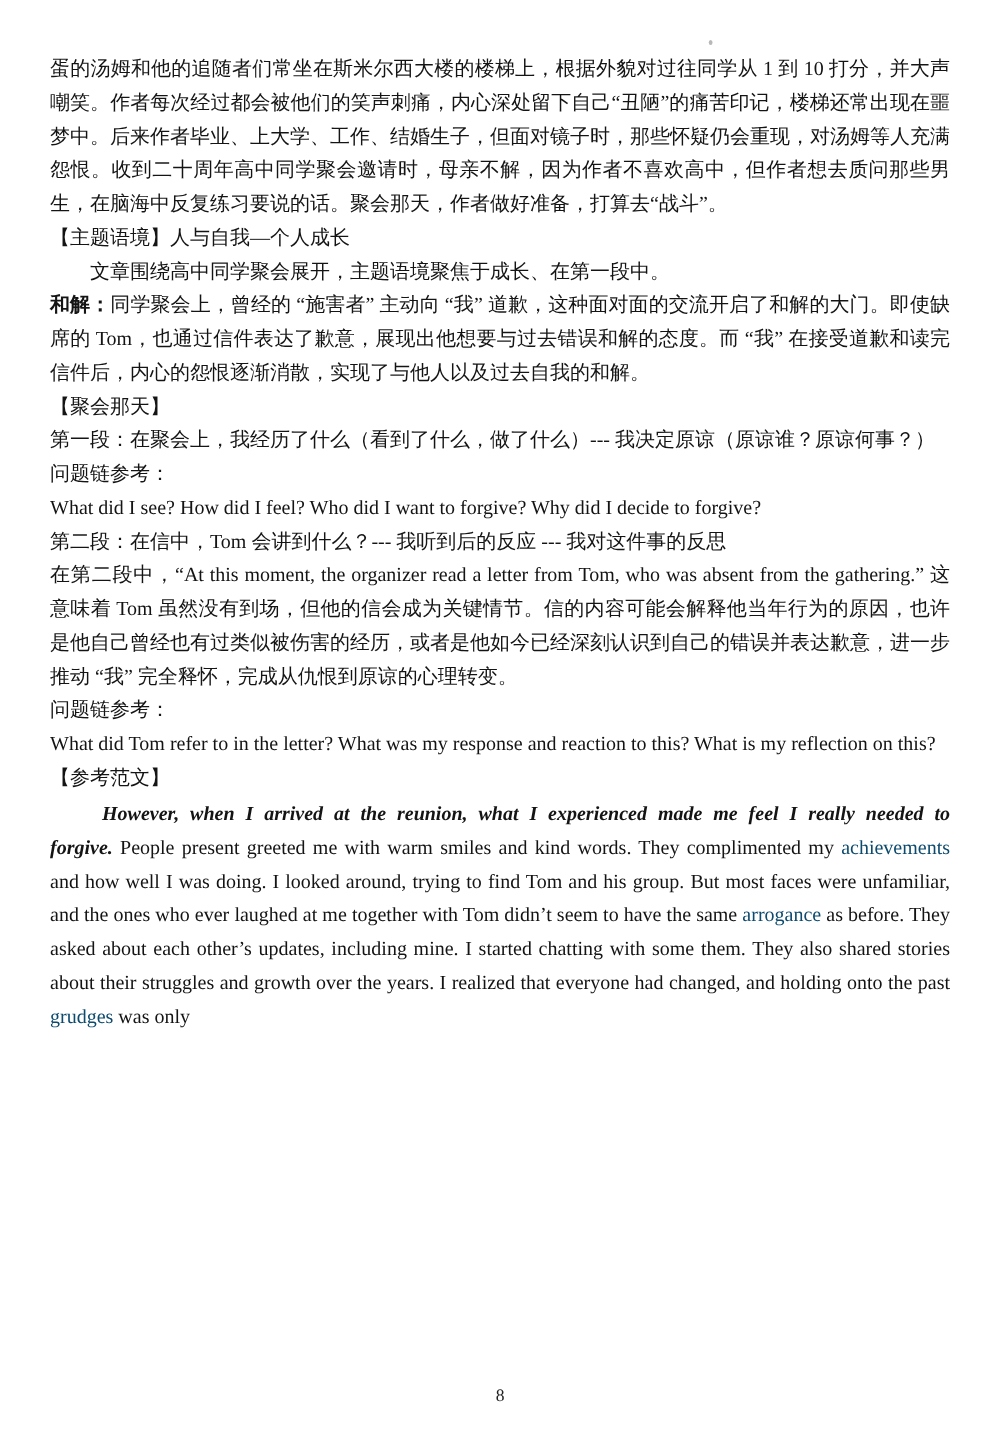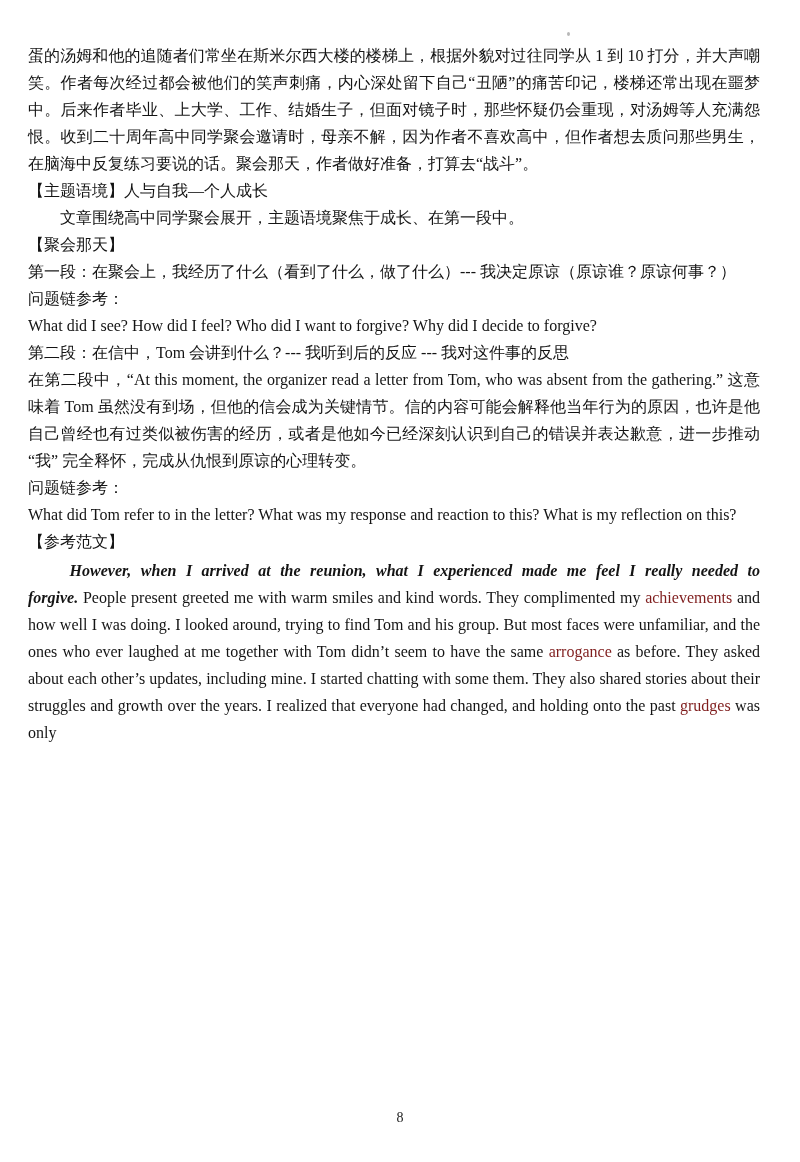--- a/index.html
+++ b/index.html
@@ -6,21 +6,21 @@
   html, body { background: #ffffff; }
   body {
     width: 800px;
     height: 1162px;
     position: relative;
     font-family: "Liberation Serif", "DejaVu Serif", serif;
     color: #141414;
     overflow: hidden;
   }
   .content {
-    padding: 42px 40px 0 28px;
+    padding: 42px 40px 0 40px;
   }
   p.cn, p.en {
     font-size: 16px;
     line-height: 27px;
     text-align: justify;
   }
   .bold { font-weight: normal; }
   .indent2 { text-indent: 2em; }
   .point-label { font-weight: bold; }
   .essay-para {
@@ -28,21 +28,21 @@
     line-height: 23.5px;
     text-align: justify;
     text-indent: 2.6em;
     margin-top: 2px;
   }
   .essay-opening {
     font-weight: bold;
     font-style: italic;
     word-spacing: 3px;
   }
-  .hl { color: #7f1d1d; }
+  .hl { color: #0c4a6e; }
   .page-number {
     position: absolute;
     bottom: 36px;
     left: 0;
     width: 100%;
     text-align: center;
     font-size: 14px;
     color: #222;
   }
   .scan-artifact {
@@ -62,20 +62,21 @@
 
 <div class="content">
 
   <p class="cn">蛋的汤姆和他的追随者们常坐在斯米尔西大楼的楼梯上，根据外貌对过往同学从 1 到 10 打分，并大声嘲笑。作者每次经过都会被他们的笑声刺痛，内心深处留下自己“丑陋”的痛苦印记，楼梯还常出现在噩梦中。后来作者毕业、上大学、工作、结婚生子，但面对镜子时，那些怀疑仍会重现，对汤姆等人充满怨恨。收到二十周年高中同学聚会邀请时，母亲不解，因为作者不喜欢高中，但作者想去质问那些男生，在脑海中反复练习要说的话。聚会那天，作者做好准备，打算去“战斗”。</p>
 
   <p class="cn bold">【主题语境】人与自我—个人成长</p>
 
   <p class="cn indent2">文章围绕高中同学聚会展开，主题语境聚焦于成长、在第一段中。</p>
 
 
+  <p class="cn"><span class="point-label">和解：</span><span>同学聚会上，曾经的 “施害者” 主动向 “我” 道歉，这种面对面的交流开启了和解的大门。即使缺席的 Tom，也通过信件表达了歉意，展现出他想要与过去错误和解的态度。而 “我” 在接受道歉和读完信件后，内心的怨恨逐渐消散，实现了与他人以及过去自我的和解。</span></p>
 
 
   <p class="cn bold">【聚会那天】</p>
 
   <p class="cn bold">第一段：在聚会上，我经历了什么（看到了什么，做了什么）--- 我决定原谅（原谅谁？原谅何事？）</p>
 
 
   <p class="cn">问题链参考：</p>
 
   <p class="en">What did I see? How did I feel? Who did I want to forgive? Why did I decide to forgive?</p>

